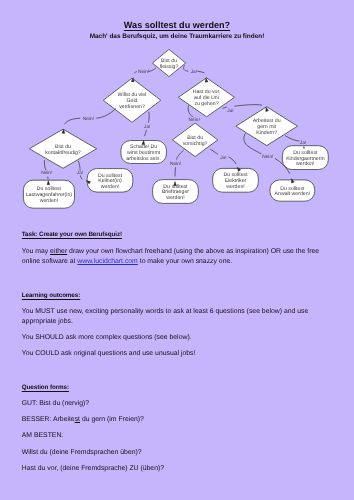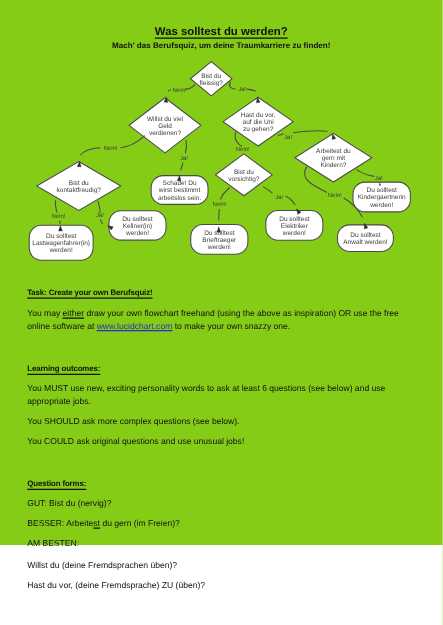--- a/index.html
+++ b/index.html
@@ -1,18 +1,18 @@
 <!DOCTYPE html>
 <html><head>
 <meta charset="utf-8">
 <title>Was solltest du werden?</title>
 <style>
   html,body{margin:0;padding:0;background:#ffffff;}
   body{width:354px;height:500px;overflow:hidden;font-family:"Liberation Sans",sans-serif;color:#1a1a1a;-webkit-font-smoothing:antialiased;-moz-osx-font-smoothing:grayscale;text-rendering:geometricPrecision;}
-  .page{position:relative;width:354px;height:436px;background:#84cc16;}
+  .page{position:relative;width:354px;height:500px;background:#c4b5fd;}
   svg text, .para, .heading, .title, .subtitle{-webkit-font-smoothing:antialiased;}
   .title{position:absolute;left:0;right:0;top:21.3px;text-align:center;font-size:9.1px;font-weight:bold;line-height:9px;color:#111;}
   .title span{text-decoration:underline;text-underline-offset:1.6px;text-decoration-thickness:0.8px;}
   .subtitle{position:absolute;left:0;right:0;top:34.4px;text-align:center;font-size:6.45px;font-weight:bold;line-height:6.5px;color:#111;}
   svg.chart{position:absolute;left:0;top:44px;}
   .body{position:absolute;left:0;top:0;width:354px;height:500px;}
   .sect{position:absolute;left:21.8px;width:305px;}
   .heading{font-size:6.3px;font-weight:bold;letter-spacing:-0.1px;line-height:7px;margin:0;color:#111;white-space:nowrap;}
   .heading span{text-decoration:underline;text-underline-offset:1.5px;text-decoration-thickness:0.55px;}
   .para{position:absolute;left:21.8px;width:303px;font-size:6.85px;line-height:9.95px;margin:0;color:#111;}

